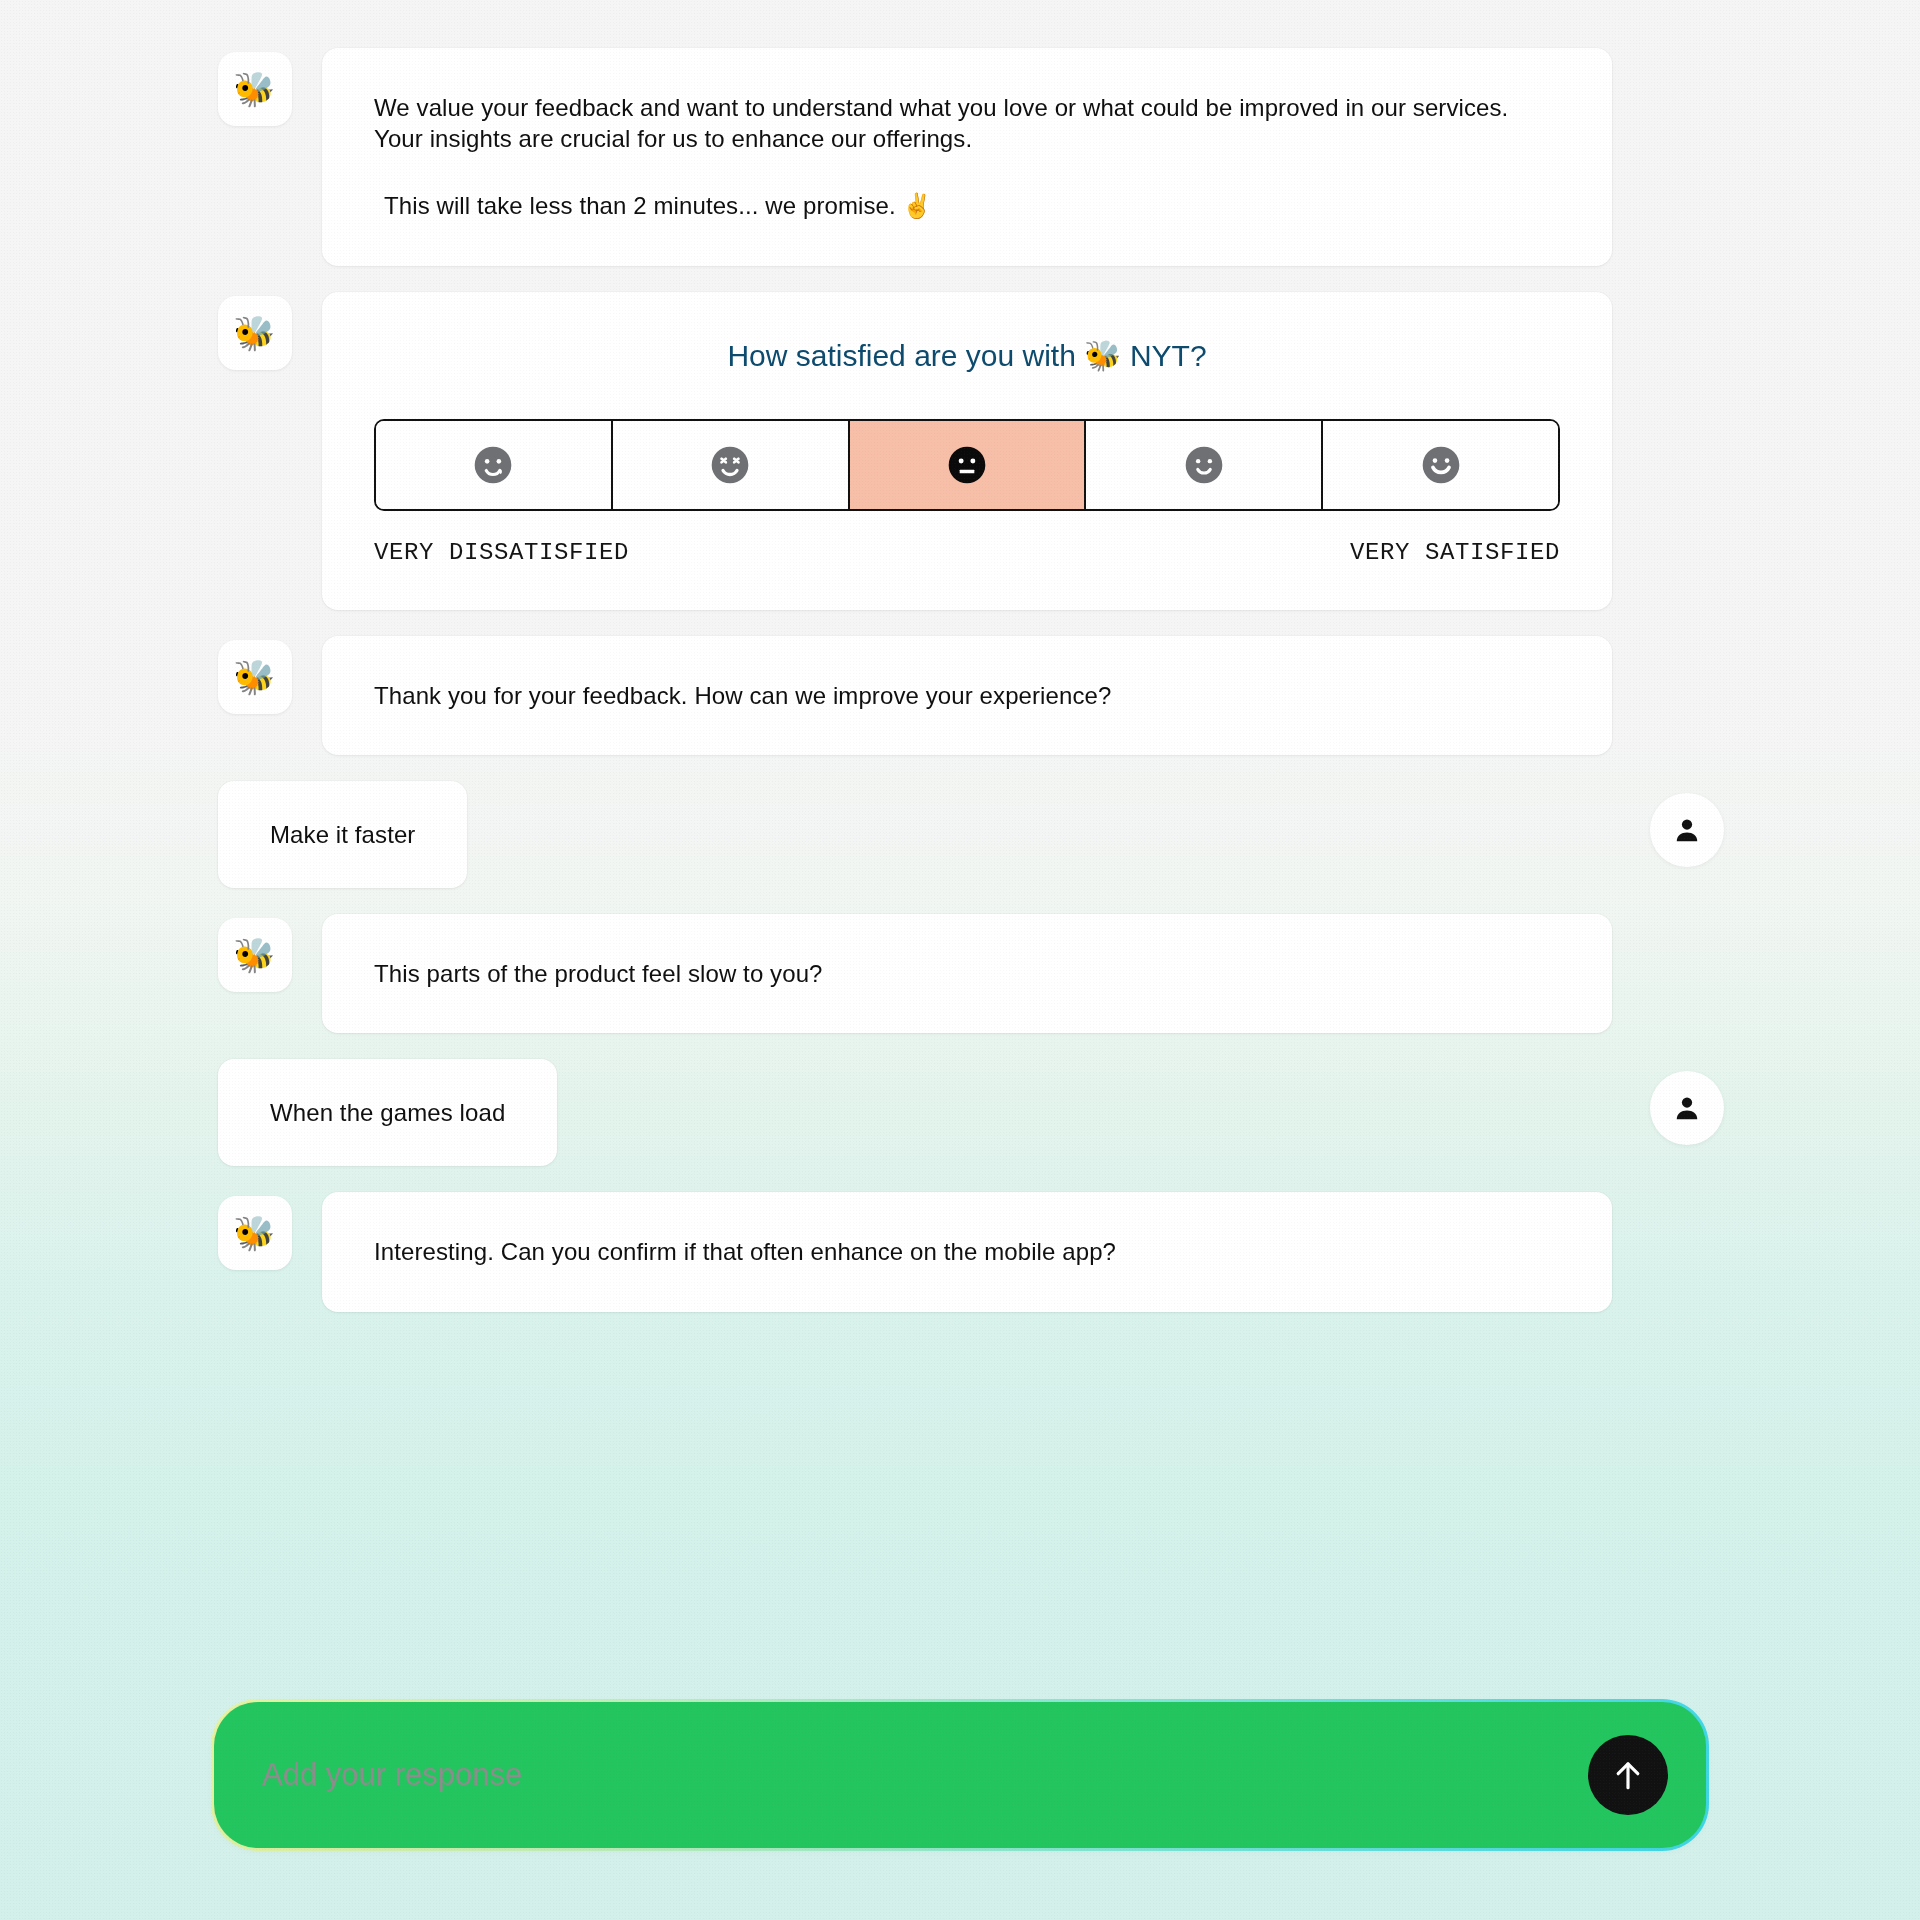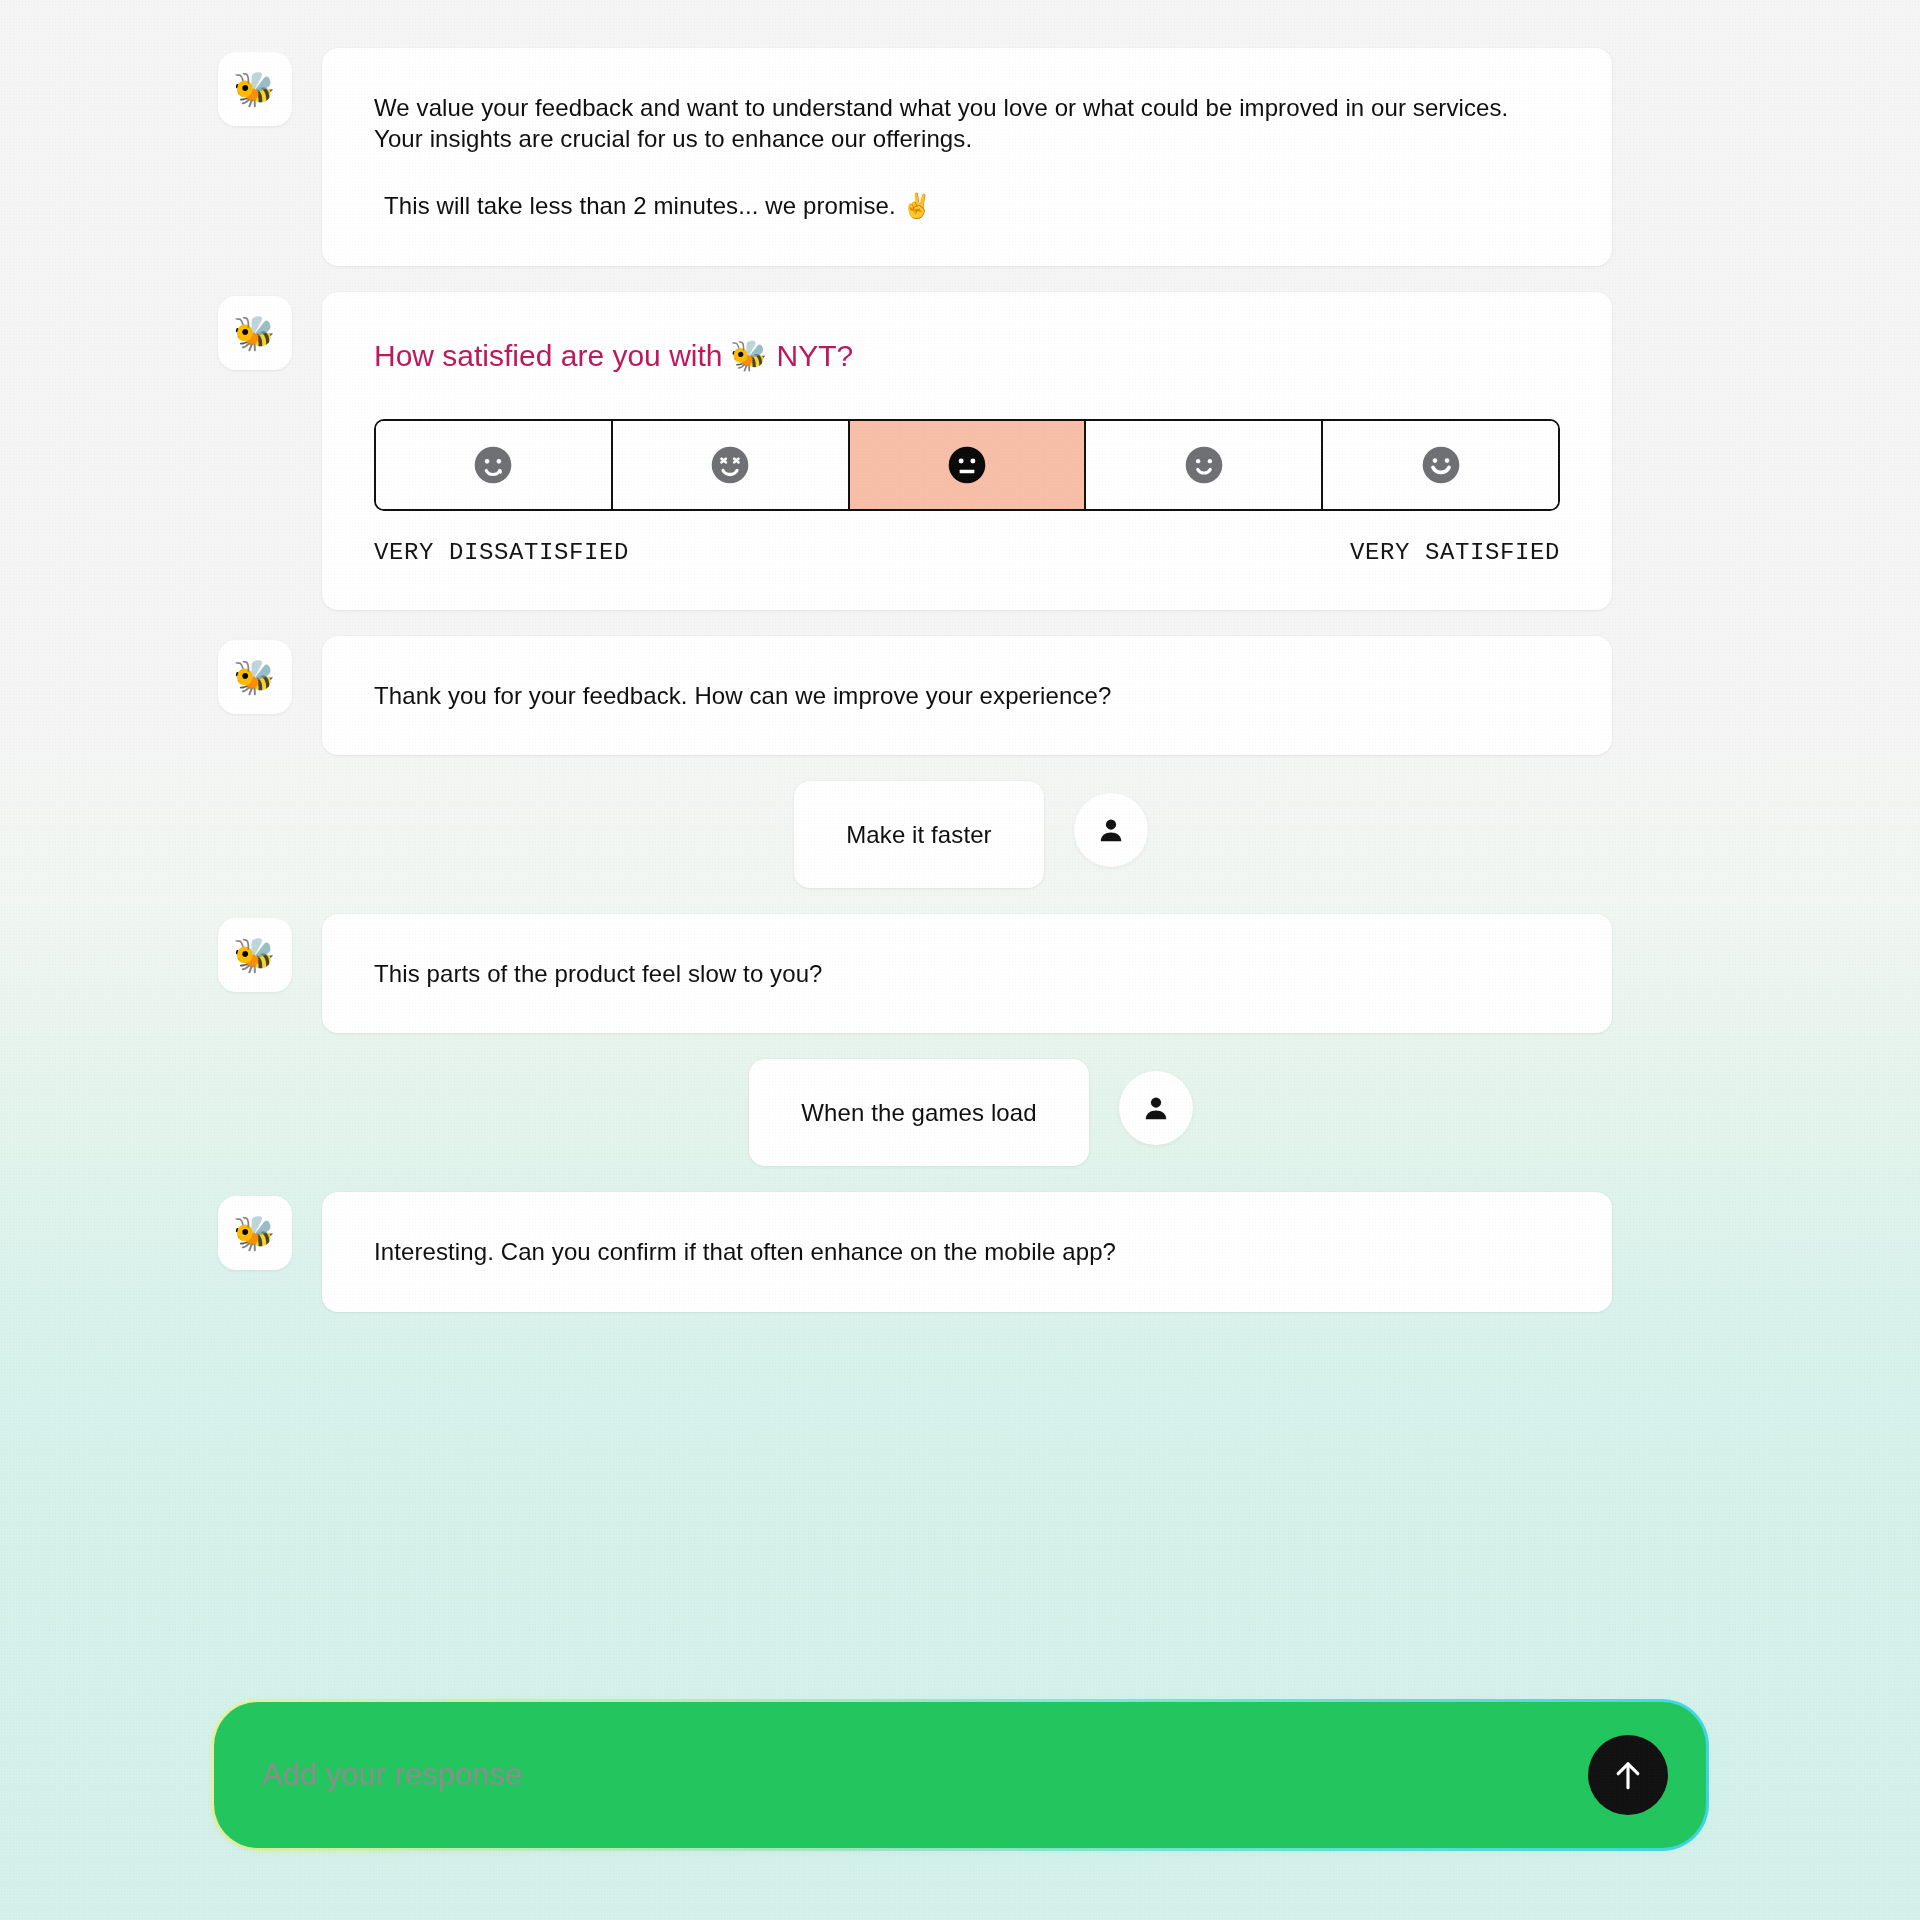--- a/index.html
+++ b/index.html
@@ -46,21 +46,21 @@
   }
 
   
   .row {
     display: flex;
     align-items: flex-start;
     padding: 0 208px 0 218px;
     margin-bottom: 26px;
   }
   .row.bot { justify-content: flex-start; }
-  .row.user { justify-content: center; padding-right: 196px; }
+  .row.user { justify-content: space-between; padding-right: 196px; }
 
   .avatar {
     width: 74px;
     height: 74px;
     border-radius: 18px;
     background: #ffffff;
     box-shadow: 0 1px 3px rgba(0,0,0,.07);
     display: flex;
     align-items: center;
     justify-content: center;
@@ -104,22 +104,23 @@
   }
   .msg-text .para2 { display: block; margin-top: 36px; padding-left: 10px; }
 
   .row.user .msg-text { text-align: right; white-space: nowrap; }
 
   
   .rating-card { padding: 50px 52px 46px 52px; }
   .rating-question {
     font-size: 30px;
     line-height: 1.3;
-    color: #be185d;
+    color: #0c4a6e;
     margin-bottom: 44px;
+    text-align: center;
   }
 
   .scale {
     display: flex;
     border: 2px solid #111111;
     border-radius: 10px;
     overflow: hidden;
     height: 92px;
   }
   .scale-item {

